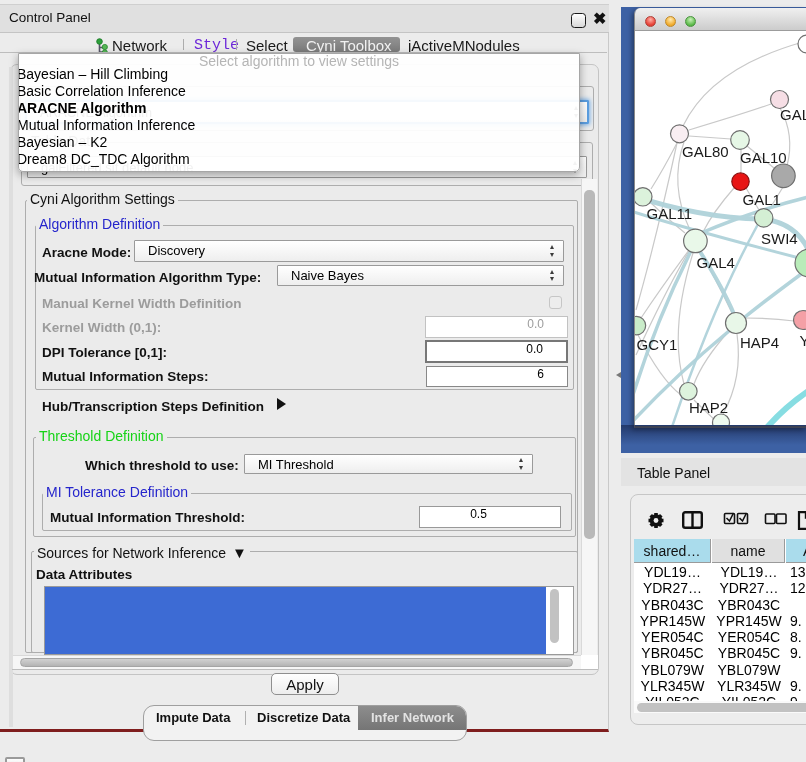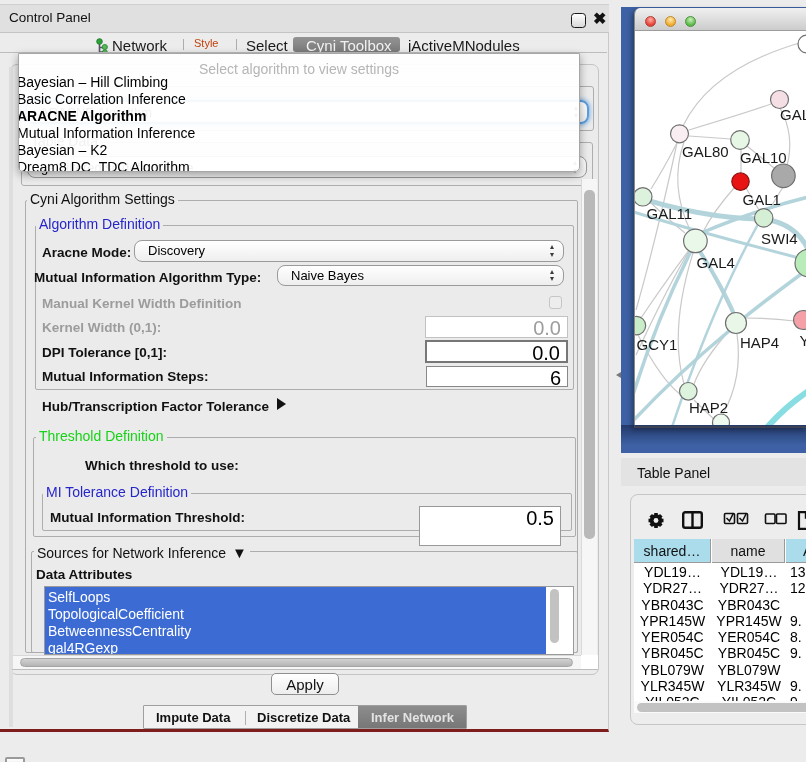--- a/index.html
+++ b/index.html
@@ -2,27 +2,27 @@
 <html><head>
 <meta charset="utf-8">
 <style>
 * { margin:0; padding:0; box-sizing:border-box; }
 html,body { -webkit-font-smoothing:antialiased; width:806px; height:762px; background:#ececec; font-family:"Liberation Sans", sans-serif; overflow:hidden; }
 .abs { position:absolute; }
 #stage { position:relative; width:806px; height:762px; }
 .grouptitle { font-size:14px; color:#111; background:#ebebeb; padding:0 3px; line-height:13px; }
 .gbox { position:absolute; border:1px solid #adadad; border-radius:3px; }
 .flabel { position:absolute; font-size:13.5px; font-weight:bold; color:#111; }
-.combo { position:absolute; background:linear-gradient(#ffffff,#eeeeee); border:1px solid #9a9a9a; border-radius:8px; }
+.combo { position:absolute; background:linear-gradient(#ffffff,#eeeeee); border:1px solid #9a9a9a; border-radius:1px; }
 .combo .ctext { position:absolute; left:13px; top:2px; font-size:13px; color:#000; white-space:nowrap; }
 .spin { position:absolute; right:8px; top:50%; margin-top:-5.8px; width:5px; height:11.5px; }
 .spin b,.spin i { position:absolute; left:0; width:0; height:0; border-left:2.6px solid transparent; border-right:2.6px solid transparent; }
 .spin b { top:0; border-bottom:4.6px solid #3c3c3c; }
 .spin i { bottom:0; border-top:4.6px solid #3c3c3c; }
-.tfield { position:absolute; background:#fff; border:1px solid #888; font-size:20px; text-align:right; padding-right:6px; color:#000; }
+.tfield { position:absolute; background:#fff; border:1px solid #888; font-size:12px; text-align:right; padding-right:23px; color:#000; }
 </style>
 </head>
 <body>
 <div id="stage">
 
 <div class="abs" style="left:0;top:4px;width:609px;height:3px;background:#e0e0e0;border-top:1px solid #cfcfcf;"></div>
 
 <div class="abs" id="cpwin" style="left:0;top:7px;width:609px;height:725px;background:#ececec;border-right:1px solid #c9c9c9;border-bottom:3px solid #7f1d1d;">
 
   <div class="abs" style="left:0;top:0;width:609px;height:26px;background:#e0e0e0;border-bottom:1px solid #c4c4c4;"></div>
@@ -33,21 +33,21 @@
   <div class="abs" style="left:0;top:26px;width:608px;height:25px;"></div>
   <div class="abs" id="tabsel" style="left:293px;top:30px;width:107px;height:15px;background:linear-gradient(#939393,#7b7b7b);border-radius:3px;"></div>
   <svg class="abs" style="left:94px;top:29px;" width="14" height="18" viewBox="0 0 14 18">
     <path d="M 5.5 6 L 5.5 16 M 5.5 11.5 L 9 11.5 M 5.5 16 L 9 16" fill="none" stroke="#555566" stroke-width="1.6"></path>
     <circle cx="5.5" cy="5.5" r="2.8" fill="#2ea03c" stroke="#1d7d28" stroke-width="0.9"></circle>
     <circle cx="10.8" cy="11" r="2.6" fill="#57b757" stroke="#2c8c34" stroke-width="0.9"></circle>
     <circle cx="10.8" cy="16.5" r="2.6" fill="#57b757" stroke="#2c8c34" stroke-width="0.9"></circle>
   </svg>
   <div class="abs" style="left:112px;top:30px;font-size:15px;color:#1a1a1a;">Network</div>
   <div class="abs" style="left:183px;top:32px;width:1px;height:11px;background:#adadad;"></div>
-  <div class="abs" style="left:194px;top:30px;font-size:11px;color:#c2410c;">Style</div>
+  <div class="abs" style="left:194px;top:30px;font-size:15px;color:#6d28d9;font-family:Liberation Mono, monospace;">Style</div>
   <div class="abs" style="left:236px;top:32px;width:1px;height:11px;background:#adadad;"></div>
   <div class="abs" style="left:246px;top:30px;font-size:15px;color:#1a1a1a;text-align:center;">Select</div>
   <div class="abs" style="left:306px;top:30px;font-size:15px;color:#f2f2f2;">Cyni Toolbox</div>
   <div class="abs" style="left:408px;top:30px;font-size:15px;color:#1a1a1a;">jActiveMNodules</div>
 
   <div class="abs" style="left:0;top:45px;width:607px;height:1px;background:#bdbdbd;"></div>
 
   <div class="abs" style="left:10px;top:57px;width:589px;height:611px;background:#ebebeb;border:1px solid #c4c4c4;border-radius:7px;"></div>
   <div class="abs" style="left:9px;top:60px;width:4px;height:660px;background:#dedede;"></div>
 
@@ -106,56 +106,62 @@
 
   <div class="flabel" style="left:42px;top:313px;color:#9c9c9c;">Kernel Width (0,1):</div>
   <div class="tfield" style="left:425px;top:309px;width:143px;height:22px;border:1px solid #c2c2c2;color:#9c9c9c;">0.0</div>
 
   <div class="flabel" style="left:42px;top:338px;">DPI Tolerance [0,1]:</div>
   <div class="tfield" style="left:425px;top:333px;width:143px;height:23px;border:2px solid #777;">0.0</div>
 
   <div class="flabel" style="left:42px;top:362px;">Mutual Information Steps:</div>
   <div class="tfield" style="left:426px;top:359px;width:142px;height:21px;">6</div>
 
-  <div class="flabel" style="left:42px;top:392px;">Hub/Transcription Factor Tolerance</div>
+  <div class="flabel" style="left:42px;top:392px;">Hub/Transcription Steps Definition</div>
   <div class="abs" style="left:277px;top:391px;width:0;height:0;border-left:9px solid #111;border-top:6px solid transparent;border-bottom:6px solid transparent;"></div>
 
   <div class="gbox" style="left:33px;top:430px;width:543px;height:100px;border-radius:2px;"></div>
   <div class="abs grouptitle" style="left:36px;top:423px;color:#16d316;">Threshold Definition</div>
 
   <div class="flabel" style="left:85px;top:451px;">Which threshold to use:</div>
+  <div class="combo" style="left:244px;top:447px;width:289px;height:20px;">
+        <span class="ctext" style="top:2px;">MI Threshold</span>
+        <span class="spin">
+          <b></b>
+          <i></i>
+        </span>
+      </div>
 
   <div class="gbox" style="left:42px;top:486px;width:530px;height:38px;border-radius:2px;"></div>
   <div class="abs grouptitle" style="left:43px;top:479px;color:#2525cc;">MI Tolerance Definition</div>
   <div class="flabel" style="left:50px;top:503px;">Mutual Information Threshold:</div>
-  <div class="tfield" style="left:419px;top:499px;width:142px;height:40px;border:1px solid #999;">0.5</div>
+  <div class="tfield" style="left:419px;top:499px;width:142px;height:22px;border:1px solid #999;text-align:center;">0.5</div>
 
   <div class="gbox" style="left:31px;top:544px;width:547px;height:102px;border-radius:2px;"></div>
   <div class="abs grouptitle" style="left:34px;top:539px;font-size:14px;">Sources for Network Inference <span style="font-size:15px;margin-left:2px;">▼</span></div>
   <div class="flabel" style="left:36px;top:560px;">Data Attributes</div>
 
   <div class="abs" style="left:44px;top:579px;width:530px;height:69px;background:#fff;border:1px solid #9a9a9a;overflow:hidden;">
     <div class="abs" style="left:0;top:0;width:501px;height:69px;background:#3d6bd4;"></div>
-    <div class="abs" style="left:3px;top:1.5px;font-size:14px;color:#fff;line-height:17.3px;">SelfLoops<br>TopologicalCoefficient<br>BetweennessCentrality<br>gal4RGexp</div>
     <div class="abs" style="left:504.5px;top:2px;width:9px;height:54px;background:#c2c2c2;border-radius:5px;"></div>
   </div>
 
   <div class="abs" style="left:271px;top:666px;width:68px;height:22px;background:linear-gradient(#ffffff,#ededed);border:1px solid #8f8f8f;border-radius:5px;text-align:center;font-size:15px;color:#111;line-height:21px;">Apply</div>
 
-  <div class="abs" style="left:143px;top:698px;width:324px;height:24px;background:#f2f2f2;border:1px solid #9f9f9f;border-radius:1px;overflow:hidden;">
+  <div class="abs" style="left:143px;top:698px;width:324px;height:36px;background:#f2f2f2;border:1px solid #9f9f9f;border-radius:11px;overflow:hidden;">
     <div class="abs" style="left:214px;top:0;width:110px;height:24px;background:linear-gradient(#8d8d8d,#757575);"></div>
     <div class="abs" style="left:101px;top:5px;width:1px;height:14px;background:#b0b0b0;"></div>
     <div class="abs" style="left:12px;top:4px;font-size:13px;font-weight:bold;color:#111;">Impute Data</div>
     <div class="abs" style="left:113px;top:4px;font-size:13px;font-weight:bold;color:#111;">Discretize Data</div>
     <div class="abs" style="left:227px;top:4px;font-size:13px;font-weight:bold;color:#e3e3e3;">Infer Network</div>
   </div>
 </div>
 
 <div class="abs" style="left:18px;top:53px;width:562px;height:119px;background:rgba(255,255,255,0.94);border:1px solid #a6a6a6;border-radius:0 0 5px 5px;box-shadow:0 3px 8px rgba(0,0,0,0.35);z-index:30;overflow:hidden;">
-  <div style="text-align:center;font-size:14px;color:#b5b5b5;line-height:15px;padding-top:8px;">Select algorithm to view settings</div>
+  <div style="text-align:center;font-size:14px;color:#b5b5b5;line-height:15px;padding-top:0;">Select algorithm to view settings</div>
   <div style="font-size:14px;color:#000;line-height:17px;margin:-3px 0 0 -2px;">Bayesian – Hill Climbing<br>Basic Correlation Inference<br><b>ARACNE Algorithm</b><br>Mutual Information Inference<br>Bayesian – K2<br>Dream8 DC_TDC Algorithm</div>
 </div>
 
 <div class="abs" style="left:616px;top:372px;width:0;height:0;border-right:5px solid #777;border-top:3.5px solid transparent;border-bottom:3.5px solid transparent;"></div>
 <div class="abs" style="left:5px;top:757px;width:20px;height:12px;background:linear-gradient(#fdfdfd,#e8e8e8);border:2px solid #9a9a9a;border-radius:2px;"></div>
 
 <div class="abs" style="left:621px;top:7px;width:185px;height:446px;background:#3d61a4;"></div>
 
 <div class="abs" id="netwin" style="left:634px;top:8px;width:172px;height:420px;border-radius:6px 0 0 0;overflow:hidden;box-shadow:-2px 2px 5px rgba(0,0,0,0.4);border-left:1px solid #8a8a8a;border-bottom:2px solid #6a6a6a;">
   <div class="abs" style="left:0;top:0;width:172px;height:23px;background:linear-gradient(#f0f0f0,#cccccc);border-bottom:1px solid #9c9c9c;"></div>

